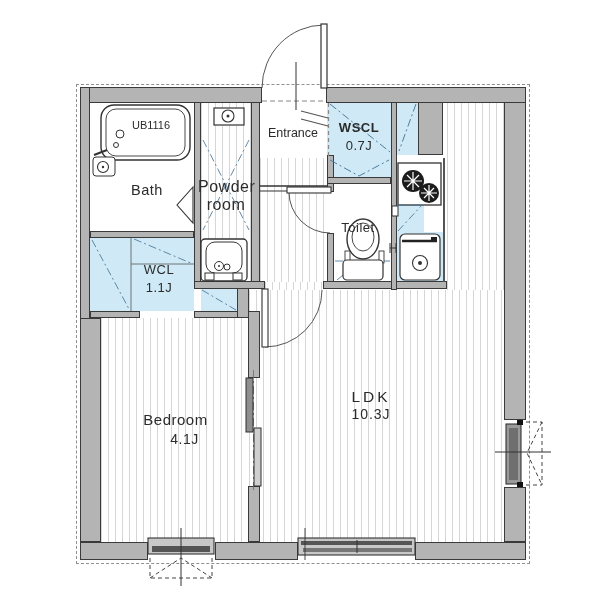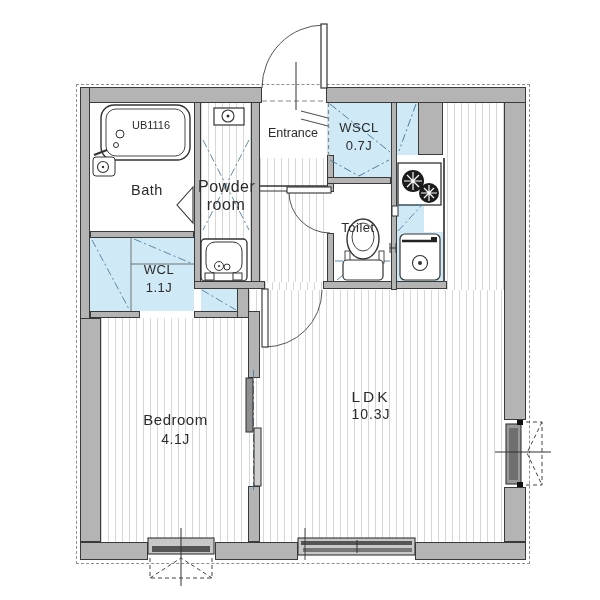--- a/index.html
+++ b/index.html
@@ -216,27 +216,27 @@
   <div class="label" style="left:104px;top:182px;width:86px;font-size:14.5px;">Bath</div>
   <div class="label" style="left:111px;top:119px;width:80px;font-size:11px;letter-spacing:0;">UB1116</div>
 
   <div class="label" style="left:198px;top:178px;width:56px;font-size:16px;">
     <div>Powder</div>
     <div>room</div>
   </div>
 
   <div class="label" style="left:258px;top:126px;width:70px;font-size:12.5px;letter-spacing:0;">Entrance</div>
 
-  <div class="label" style="left:327px;top:121px;width:64px;font-size:13px;">WSCL</div>
+  <div class="label" style="left:327px;top:121px;width:64px;font-size:13px;font-weight:bold;">WSCL</div>
   <div class="label" style="left:327px;top:139px;width:64px;font-size:13px;">0.7J</div>
 
   <div class="label" style="left:326px;top:205px;width:64px;font-size:13px;margin-top:16px;">Toilet</div>
 
   <div class="label" style="left:117px;top:263px;width:84px;font-size:13px;">WCL</div>
   <div class="label" style="left:117px;top:281px;width:84px;font-size:13px;">1.1J</div>
 
   <div class="label" style="left:103px;top:411px;width:145px;font-size:15px;">Bedroom</div>
-  <div class="label" style="left:103px;top:431px;width:145px;font-size:14px;">4.1J</div>
+  <div class="label" style="left:103px;top:431px;width:145px;font-size:14px;padding-left:9px;">4.1J</div>
 
   <div class="label" style="left:320px;top:388px;width:102px;font-size:15.5px;letter-spacing:3px;">LDK</div>
   <div class="label" style="left:320px;top:406px;width:102px;font-size:14px;letter-spacing:1px;">10.3J</div>
 
 </div>
 
 </body></html>

